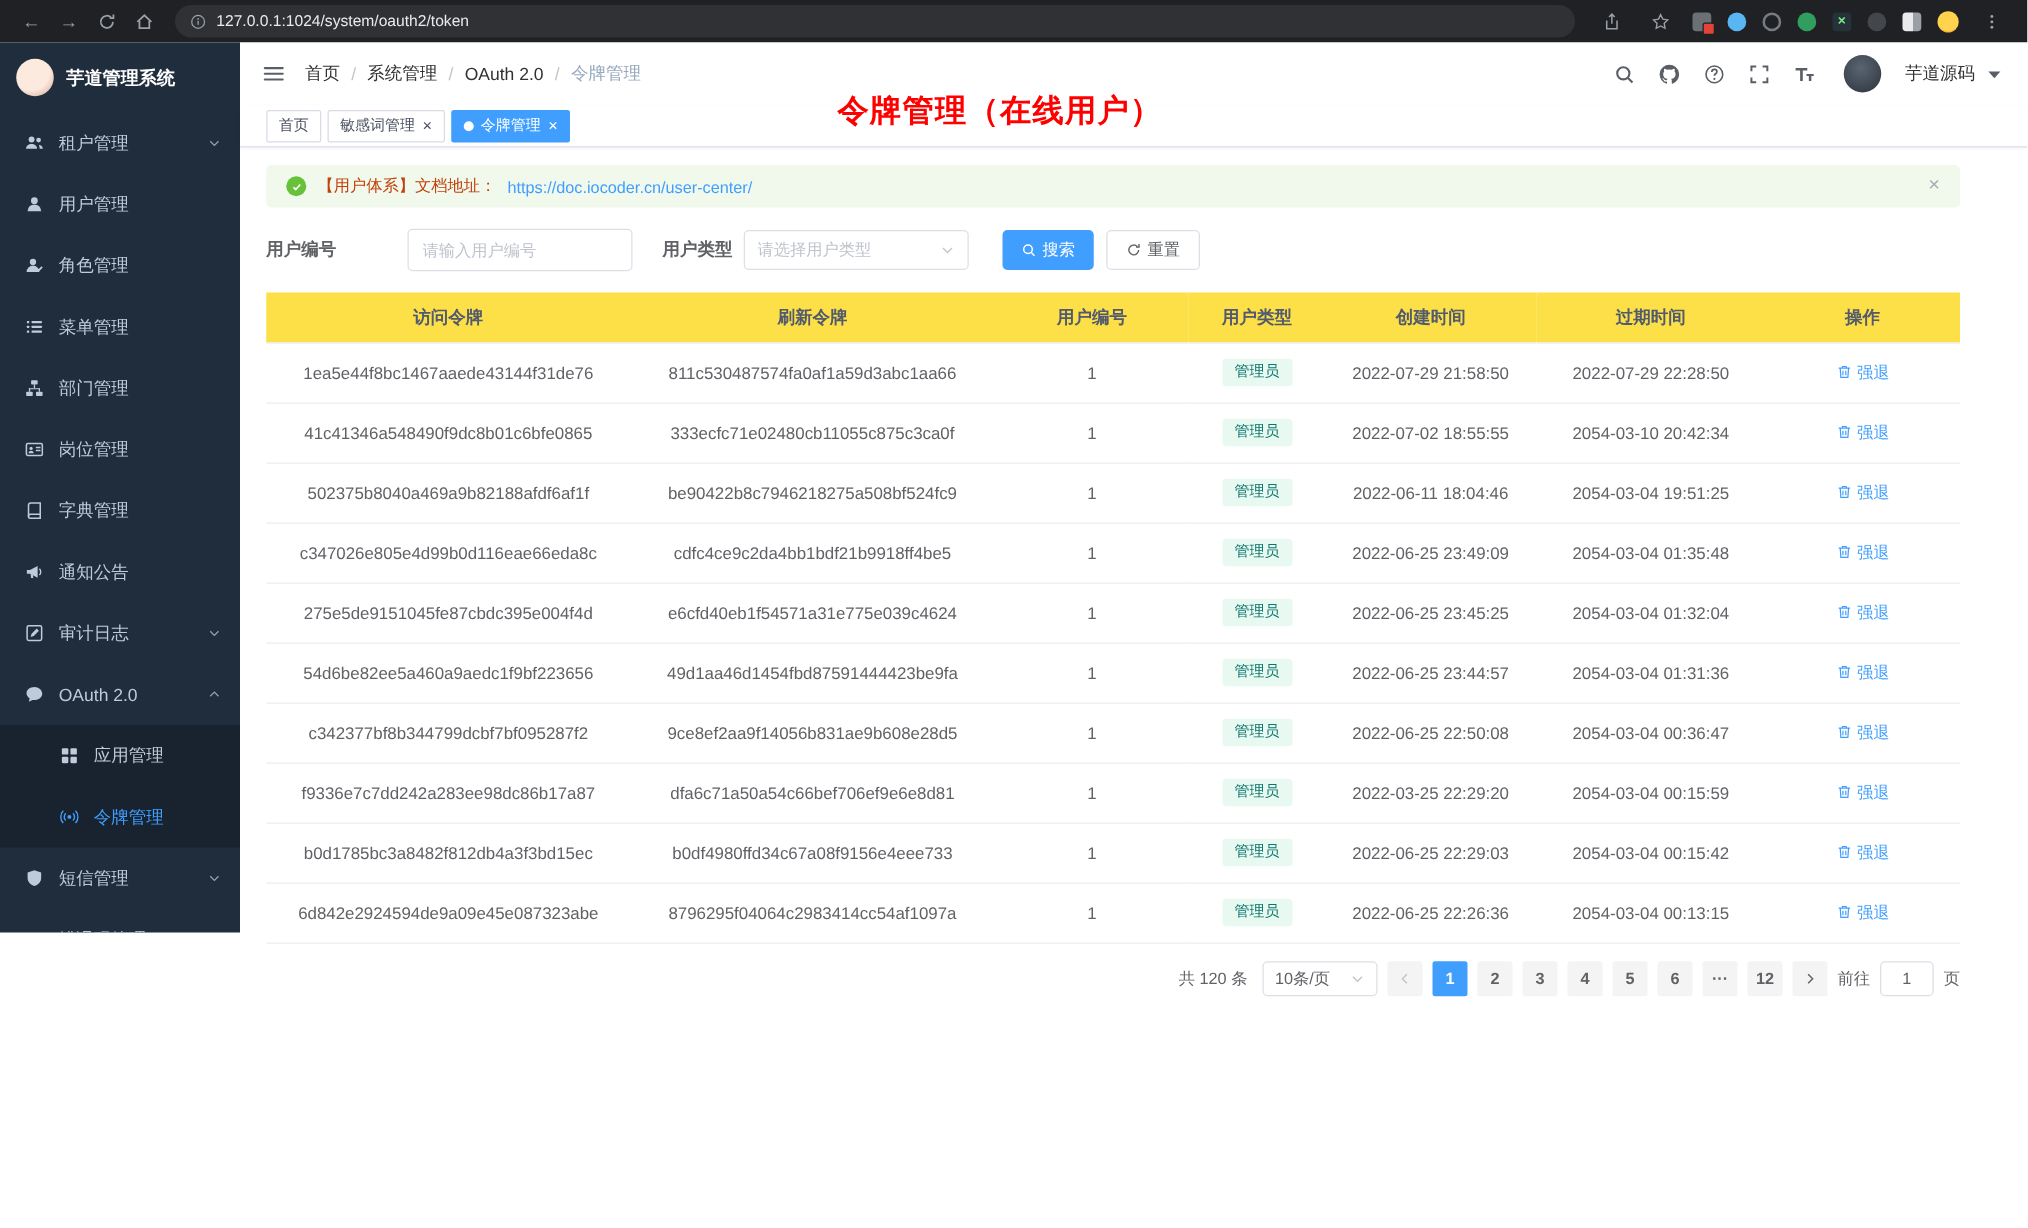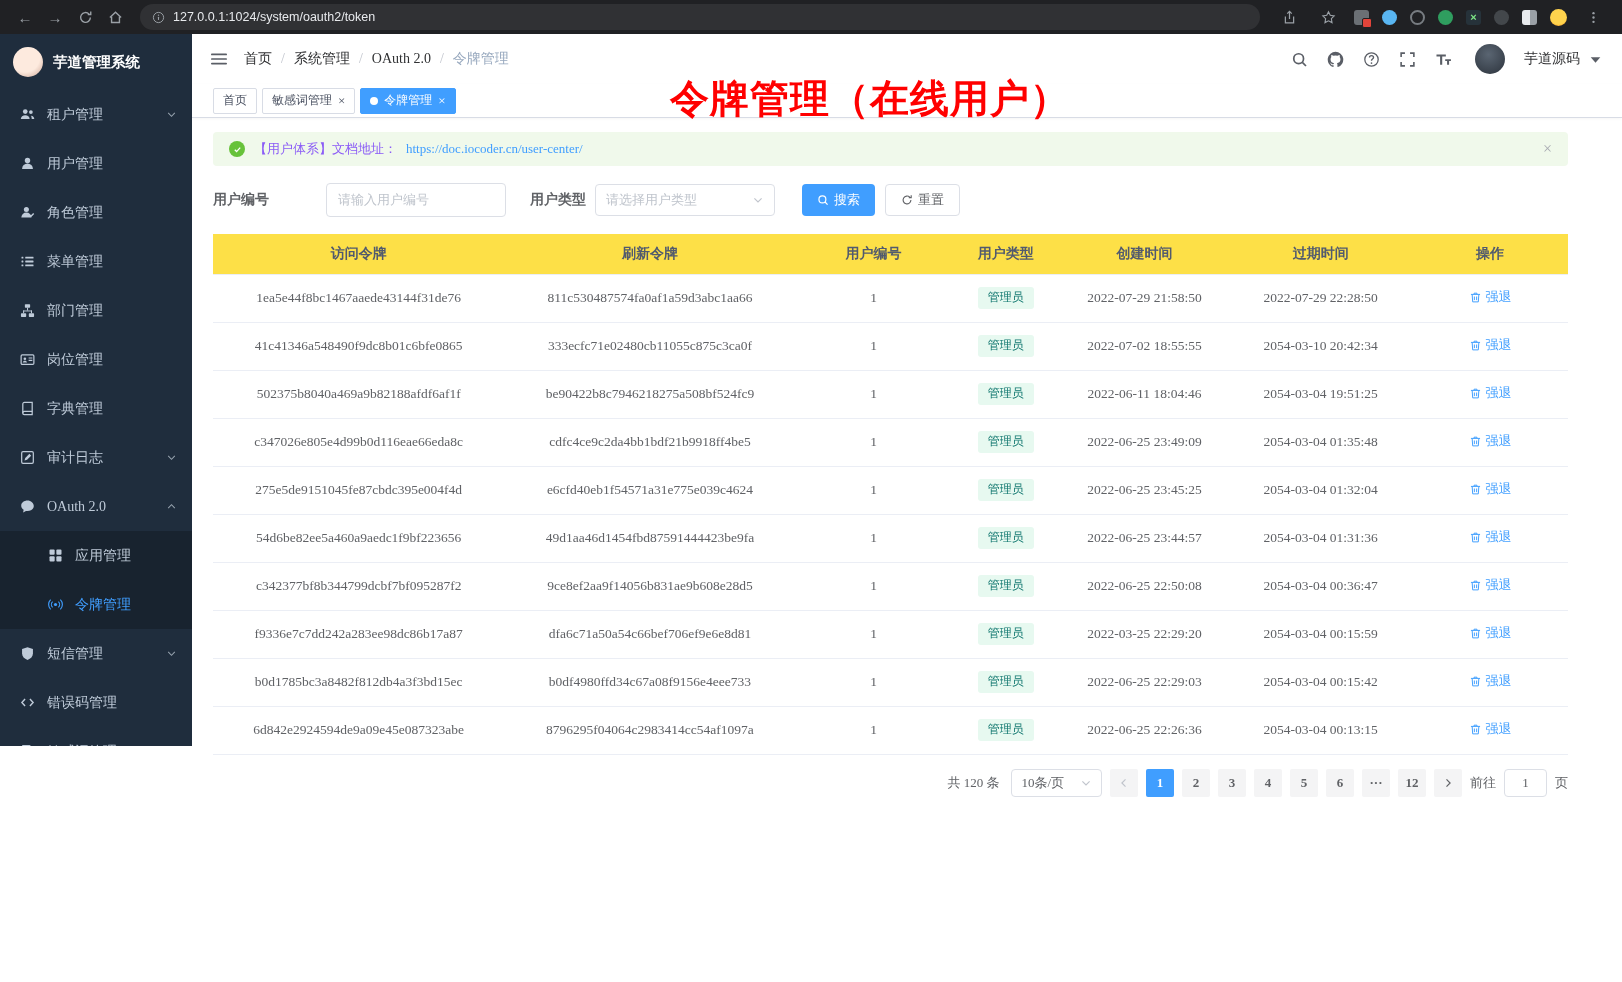--- a/index.html
+++ b/index.html
@@ -21,21 +21,21 @@
 .ext-2{background:#59b6f2;border-radius:50%;}
 .ext-3{background:#202124;border:2px solid #777c81;border-radius:50%;}
 .ext-4{background:#2f9e5f;border-radius:50%;}
 .ext-5{background:#26323a;border-radius:3px;color:#7ee787;font-size:11px;display:inline-flex;align-items:center;justify-content:center;font-weight:700;}
 .ext-5::after{content:"×";}
 .ext-6{background:#43474b;border-radius:50%;}
 .ext-7{background:linear-gradient(90deg,#e8eaed 55%,#9aa0a6 55%);border-radius:3px;}
 .avatar-smiley{width:17px;height:17px;border-radius:50%;background:radial-gradient(circle at 50% 42%,#ffd34d 62%,#ef6c00);flex:none;cursor:pointer;}
 
 
-.app{display:flex;height:712px;font-family:Liberation Serif, serif;}
+.app{display:flex;height:712px;}
 .sidebar{width:192px;background:#1f2d3d;flex:none;color:#bfcbd9;display:flex;flex-direction:column;}
 .logo-row{height:56px;display:flex;align-items:center;gap:10px;padding:0 13px;flex:none;cursor:pointer;}
 .logo-avatar{width:30px;height:30px;border-radius:50%;background:radial-gradient(circle at 40% 35%,#fdeade 55%,#c9a08f);flex:none;}
 .logo-title{color:#fff;font-weight:700;font-size:14.5px;white-space:nowrap;}
 .menu{flex:1;overflow:hidden;}
 .menu-item{height:49px;display:flex;align-items:center;gap:11px;padding:0 15px 0 19px;font-size:14px;cursor:pointer;color:#bfcbd9;}
 .menu-item.sub{padding-left:47px;background:rgba(0,0,0,.22);}
 .menu-item.active{color:#409eff;}
 .mi-icon{font-size:15px;width:17px;justify-content:center;flex:none;}
 .mi-label{white-space:nowrap;}
@@ -57,21 +57,21 @@
 .tabbar{height:34px;display:flex;align-items:center;gap:5px;padding:0 21px;border-bottom:1px solid #d8dce5;box-shadow:0 1px 3px rgba(0,0,0,.04);flex:none;}
 .tab{height:26px;display:inline-flex;align-items:center;gap:6px;padding:0 9px;border:1px solid #d8dce5;background:#fff;color:#495060;font-size:12px;cursor:pointer;flex:none;border-radius:2px;}
 .tab.active{background:#409eff;border-color:#409eff;color:#fff;}
 .tab-dot{width:8px;height:8px;border-radius:50%;background:#fff;}
 .tab-close{font-size:13px;}
 .content{padding:14px 54px 0 21px;flex:1;}
 
 
 .alert{height:34px;background:#f0f9eb;border-radius:4px;display:flex;align-items:center;gap:9px;padding:0 16px;font-size:13px;}
 .alert-ico{width:16px;height:16px;border-radius:50%;background:#67c23a;font-size:9px;flex:none;}
-.alert-text{color:#8b5cf6;}
+.alert-text{color:#c2410c;}
 .alert-link{color:#409eff;cursor:pointer;text-decoration:none;}
 .alert-close{margin-left:auto;color:#a8abb2;font-size:16px;cursor:pointer;}
 
 
 .filters{display:flex;align-items:center;margin-top:17px;}
 .f-label{font-weight:700;color:#606266;font-size:14px;margin-right:9px;}
 .f-input{width:180px;height:32px;border:1px solid #dcdfe6;border-radius:4px;padding:16px 11px;font-size:13px;color:#606266;outline:none;font-family:inherit;margin-left:48px;}
 .f-input::placeholder{color:#bfc4cc;}
 .ml{margin-left:24px;}
 .f-select{width:180px;height:32px;border:1px solid #dcdfe6;border-radius:4px;display:flex;align-items:center;justify-content:space-between;padding:0 10px;cursor:pointer;background:#fff;}
@@ -94,21 +94,21 @@
 .pg-total{margin-right:4px;}
 .page-size{height:28px;border:1px solid #dcdfe6;border-radius:4px;display:inline-flex;align-items:center;gap:16px;padding:0 9px;cursor:pointer;background:#fff;}
 .pages{display:inline-flex;gap:8px;}
 .page-btn{min-width:28px;height:28px;padding:0 4px;background:#f4f4f5;border-radius:2px;display:inline-flex;align-items:center;justify-content:center;font-size:13px;font-weight:600;color:#606266;cursor:pointer;}
 .page-btn.active{background:#409eff;color:#fff;}
 .page-btn.arrow.disabled{color:#c0c4cc;cursor:default;}
 .page-btn .ico{font-size:12px;}
 .goto-input{width:43px;height:28px;border:1px solid #dcdfe6;border-radius:4px;text-align:center;font-size:13px;color:#606266;outline:none;font-family:inherit;}
 
 
-.annotation{position:absolute;top:38px;left:478px;font-size:39px;font-weight:700;letter-spacing:1px;white-space:nowrap;pointer-events:none;}
+.annotation{position:absolute;top:38px;left:478px;font-size:25px;font-weight:700;letter-spacing:1px;white-space:nowrap;pointer-events:none;}
 </style>
 </head>
 <body>
 
 <div class="browser-bar">
   <span class="b-ico ico">←</span>
   <span class="b-ico ico">→</span>
   <span class="b-ico ico">
       <svg viewBox="0 0 16 16" fill="none" stroke="currentColor" stroke-width="1.5">
         <path d="M13.2 8a5.2 5.2 0 1 1-1.5-3.7"></path>
@@ -245,20 +245,30 @@
           <span class="ico mi-icon">
             <svg viewBox="0 0 16 16" fill="none" stroke="currentColor" stroke-width="1.3">
               <path d="M3 13V3.2A1.7 1.7 0 0 1 4.7 1.5H13v9.7"></path>
               <path d="M3 13a1.5 1.5 0 0 0 1.5 1.5H13V11H4.5A1.5 1.5 0 0 0 3 12.5z"></path>
             </svg>
           </span>
           <span class="mi-label">字典管理</span>
         </div>
         <div class="menu-item">
           <span class="ico mi-icon">
+            <svg viewBox="0 0 16 16" fill="currentColor">
+              <path d="M1.6 6.4h2.6L10.8 3v10L4.2 9.6H1.6z"></path>
+              <path d="M12.3 5.4a3.6 3.6 0 0 1 0 5.2" fill="none" stroke="currentColor" stroke-width="1.2"></path>
+              <path d="M4.8 10l.4 3.2h1.9L6.6 10z"></path>
+            </svg>
+          </span>
+          <span class="mi-label">通知公告</span>
+        </div>
+        <div class="menu-item">
+          <span class="ico mi-icon">
             <svg viewBox="0 0 16 16" fill="none" stroke="currentColor" stroke-width="1.3">
               <rect x="1.8" y="1.8" width="12.4" height="12.4" rx="1.4"></rect>
               <path d="M4.8 11.2l.8-2.7 4.4-4.4 1.9 1.9-4.4 4.4z" fill="currentColor" stroke="none"></path>
             </svg>
           </span>
           <span class="mi-label">审计日志</span>
           <span class="ico mi-chevron">
             <svg viewBox="0 0 16 16" fill="none" stroke="currentColor" stroke-width="1.5">
               <path d="M3.2 5.8L8 10.6l4.8-4.8"></path>
             </svg>

